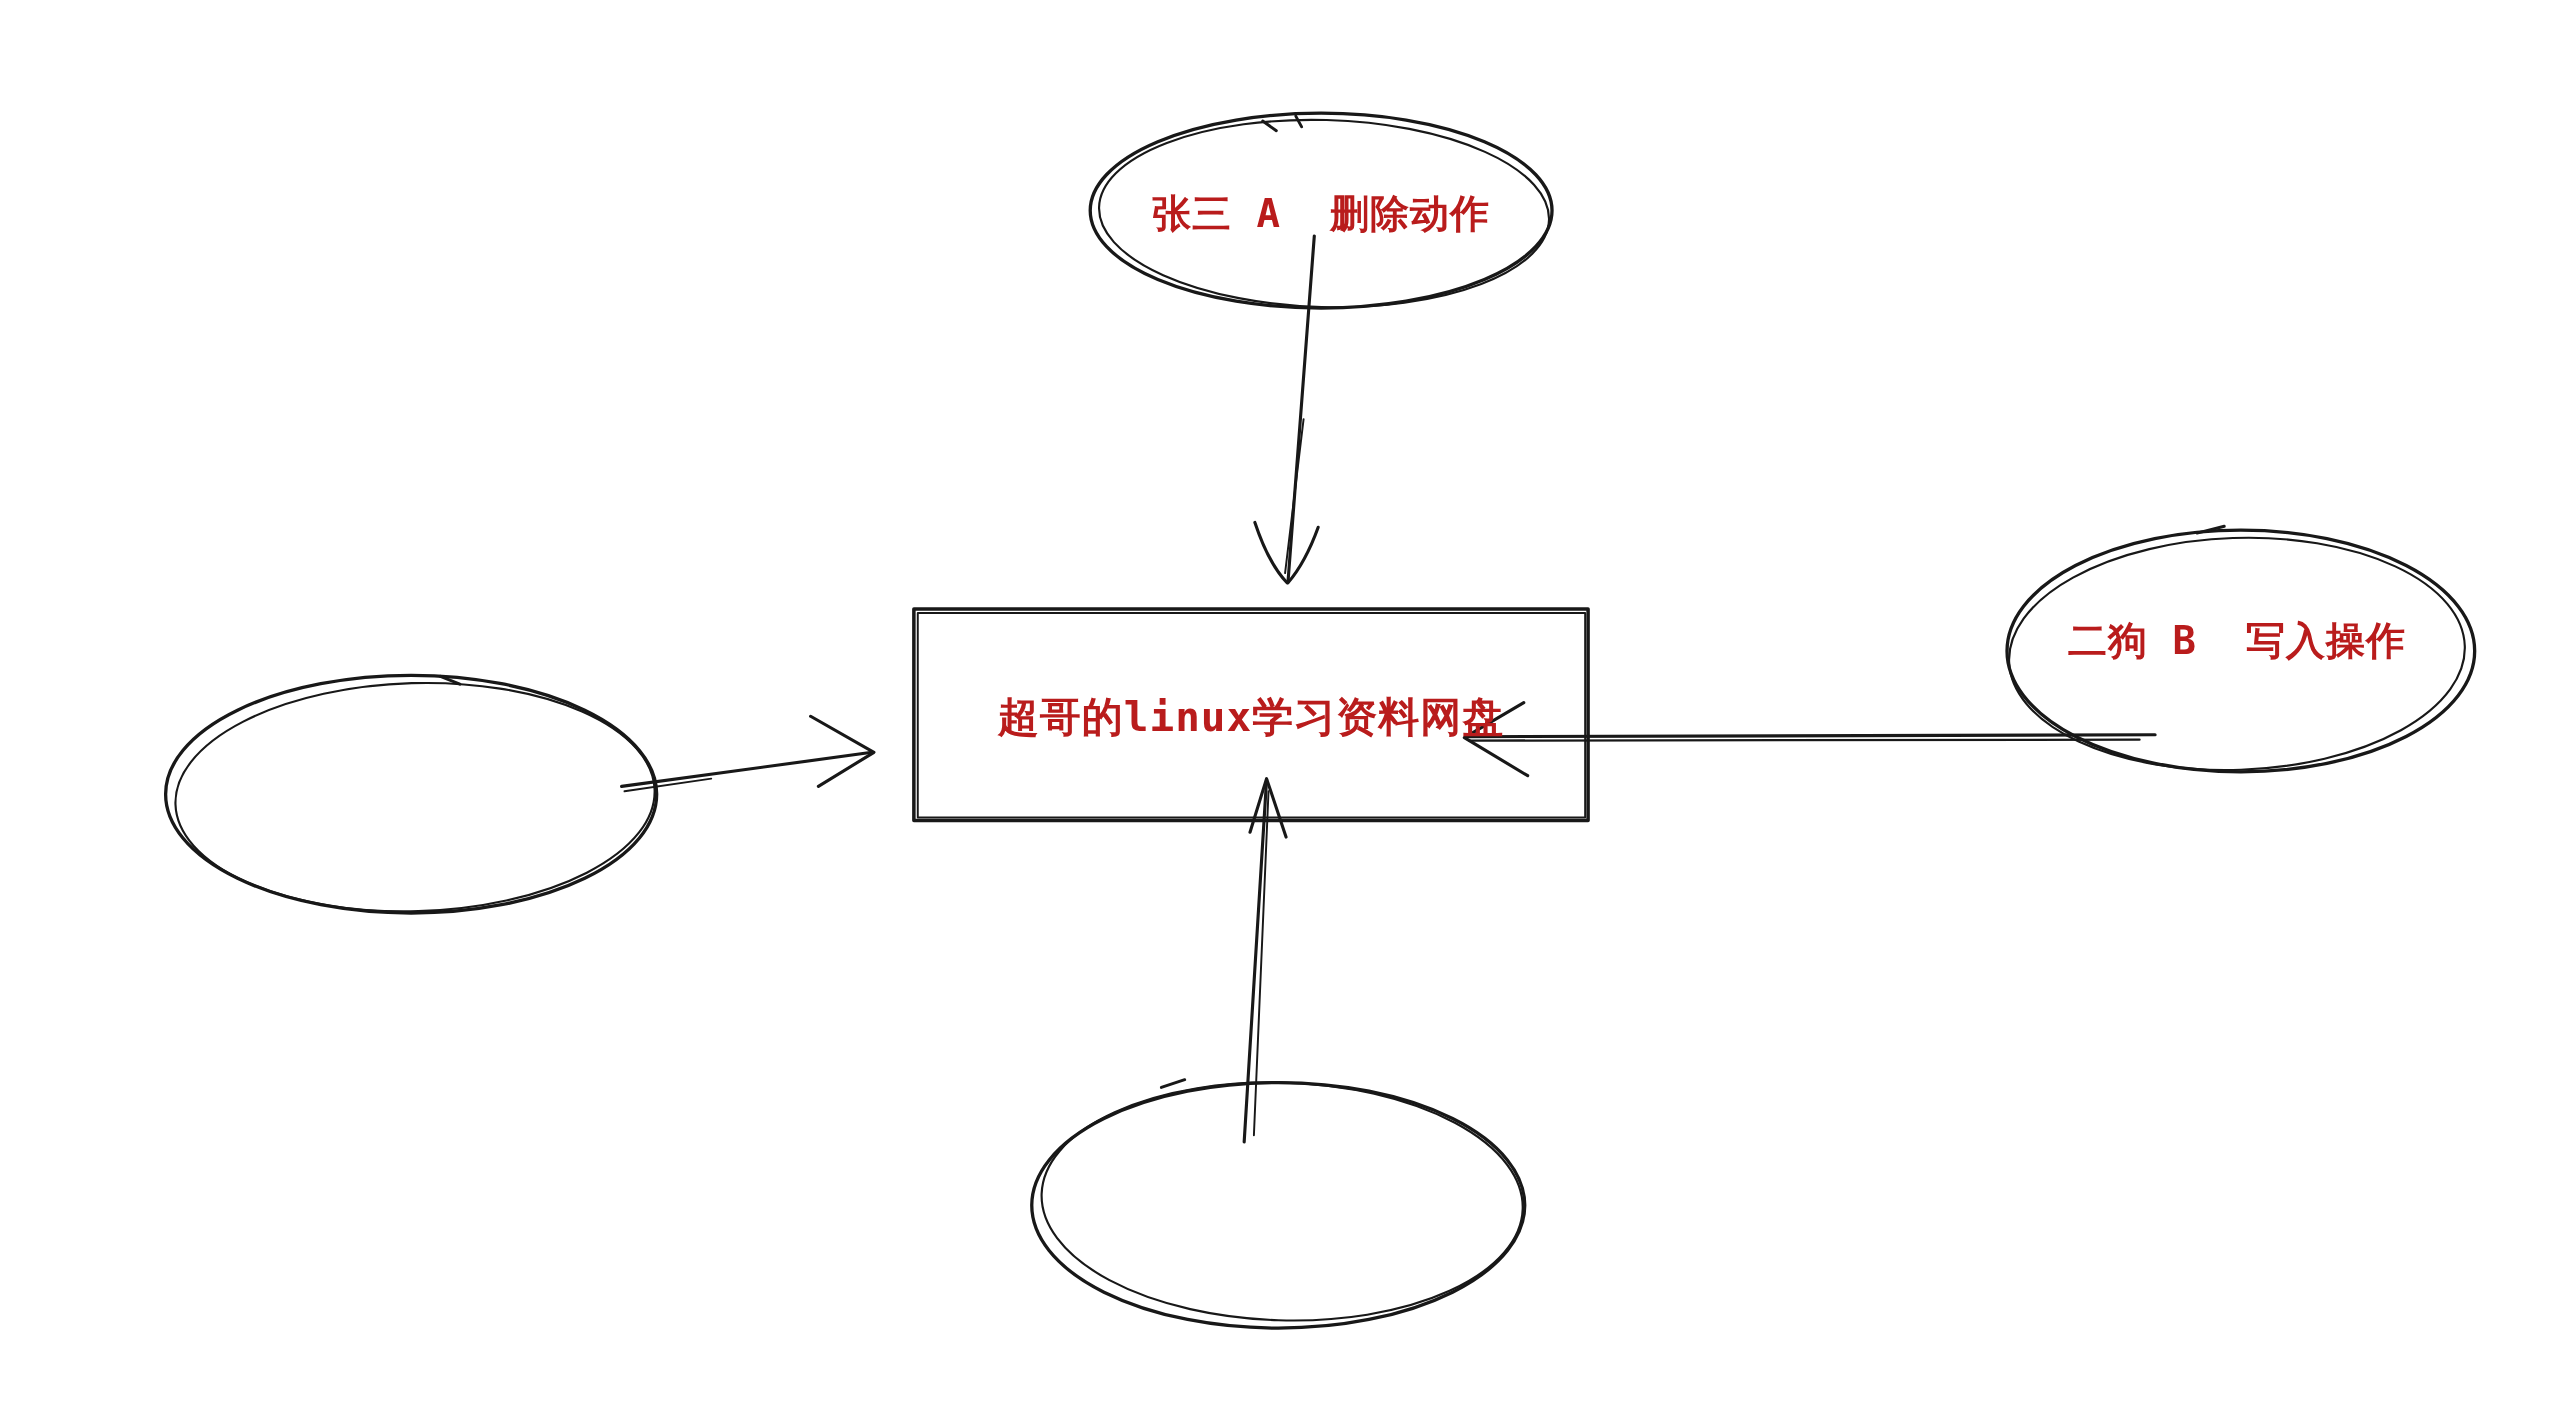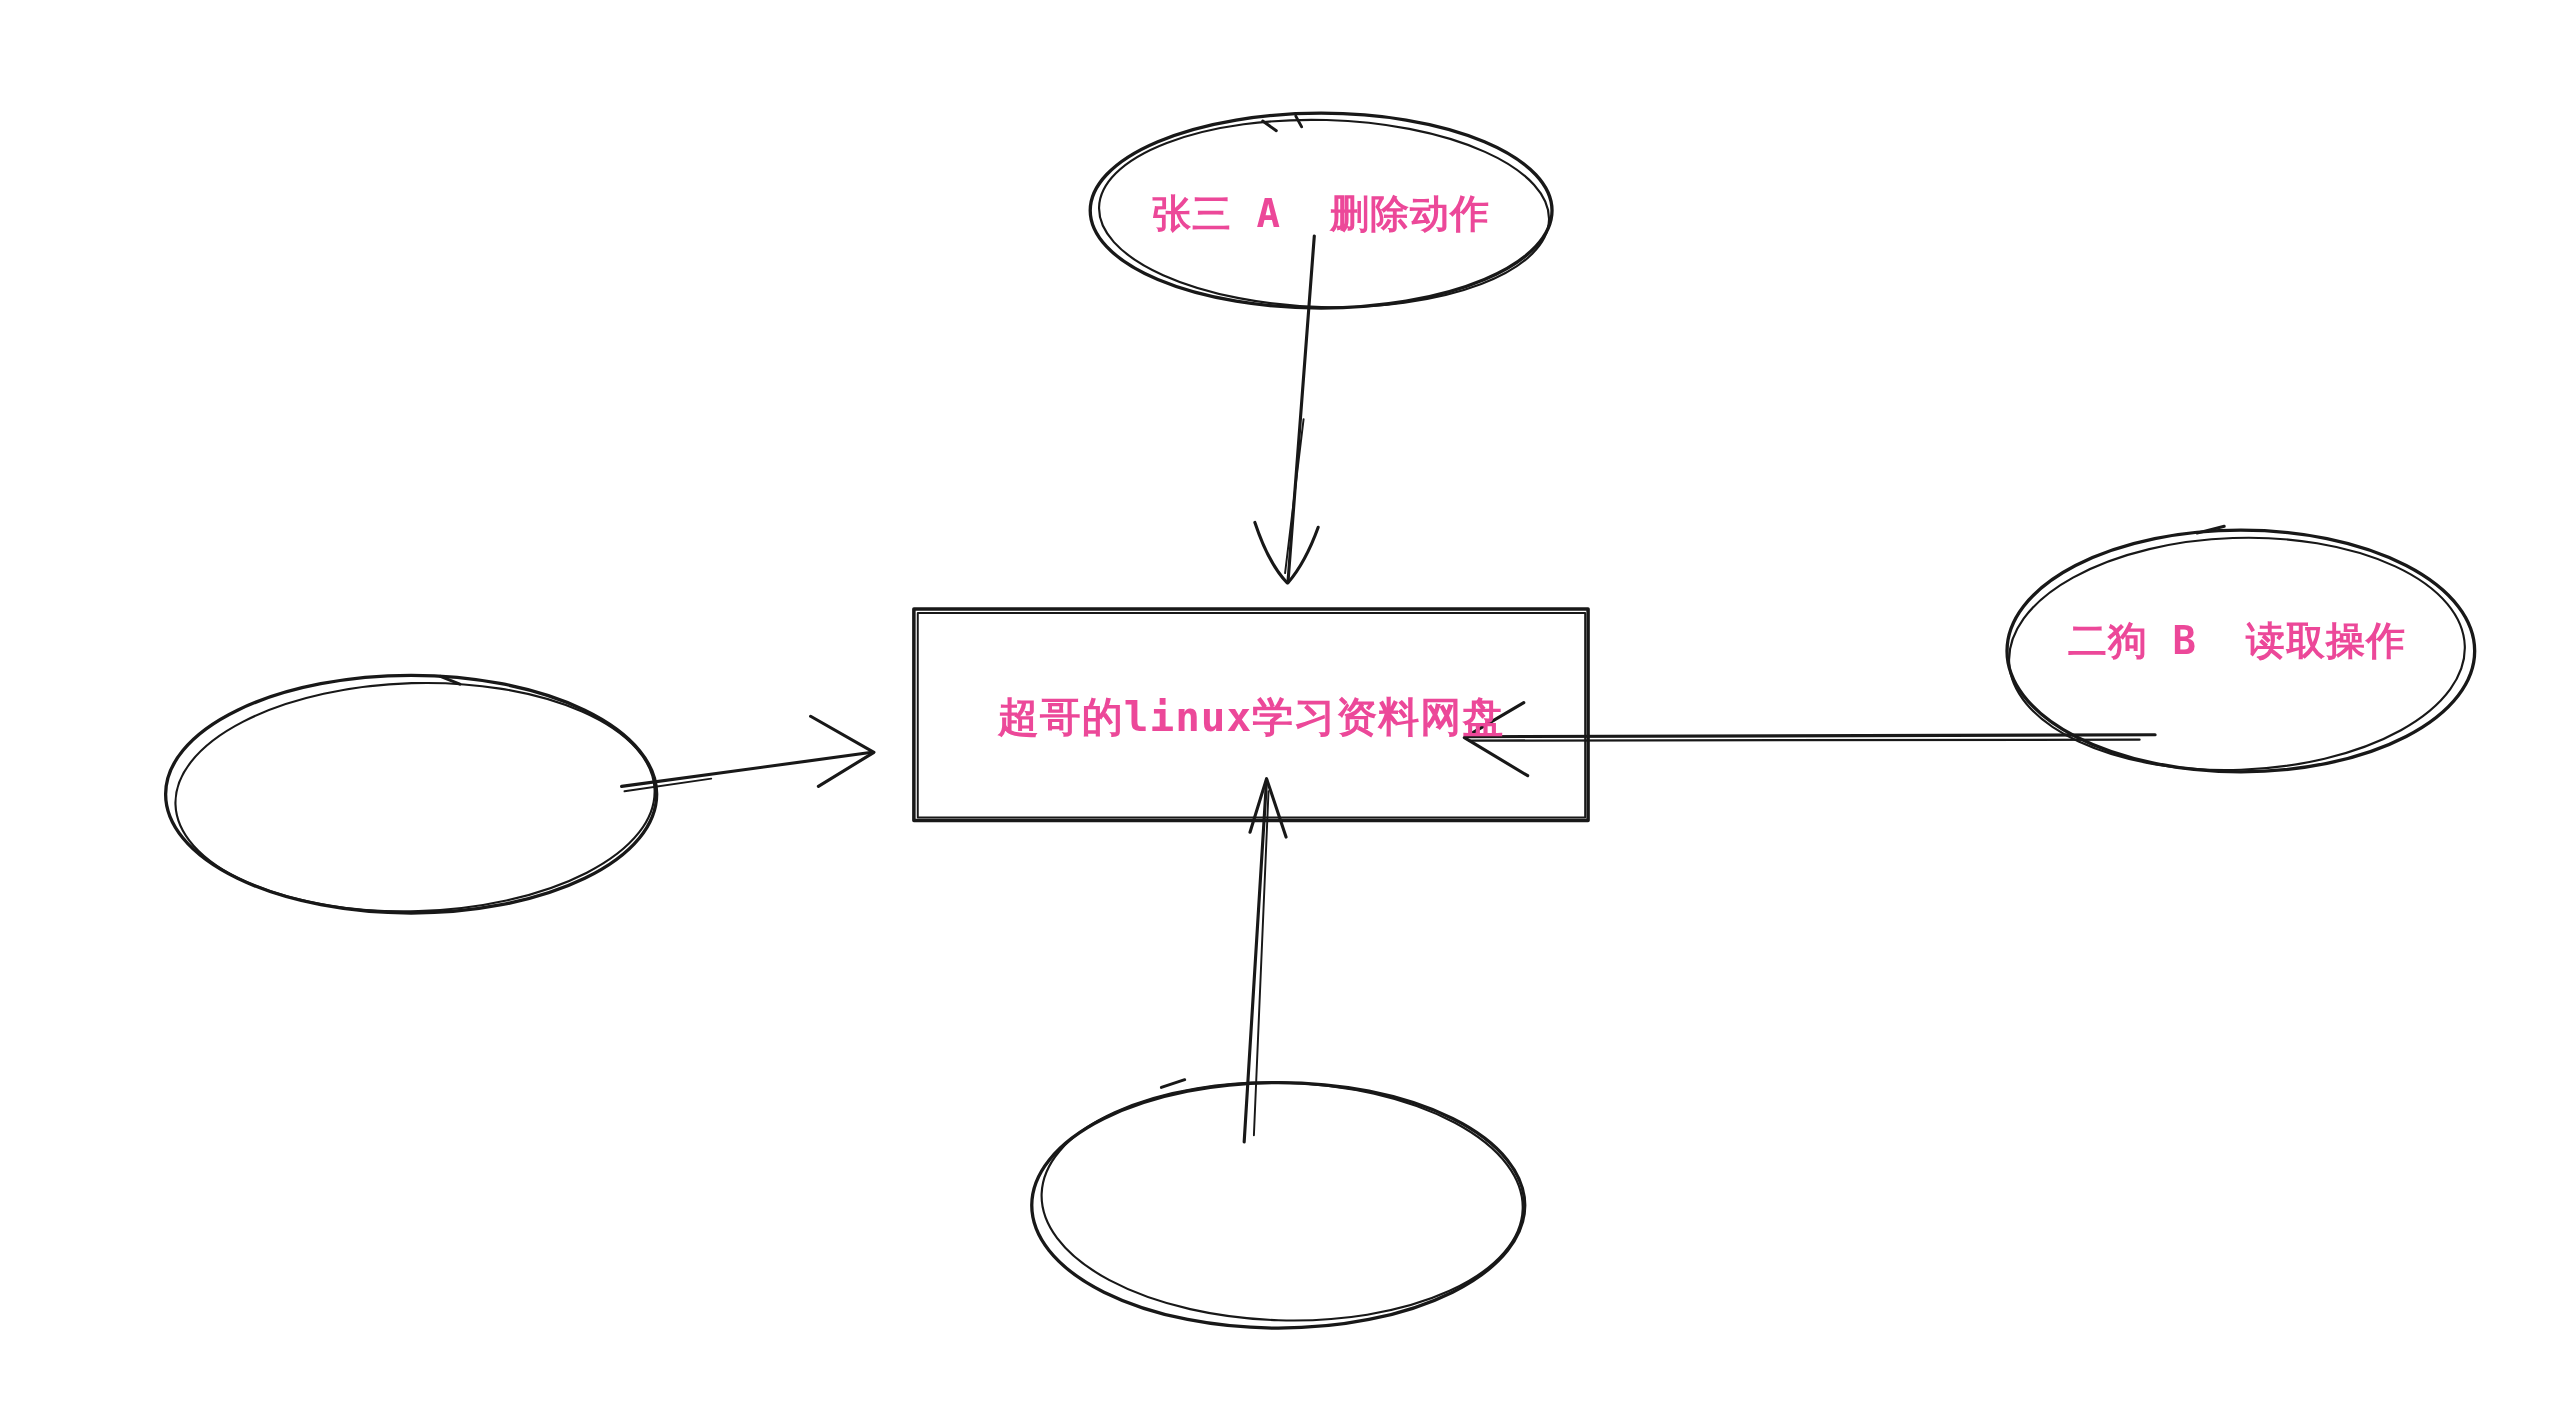--- a/index.html
+++ b/index.html
@@ -18,21 +18,21 @@
   svg.sketch {
     position: absolute;
     left: 0;
     top: 0;
     width: 2576px;
     height: 1415px;
   }
   .node-label {
     position: absolute;
     transform: translate(-50%, -50%);
-    color: #ec4899;
+    color: #b91c1c;
     font-size: 39px;
     font-weight: 700;
     white-space: pre;
     letter-spacing: 1px;
     text-align: left;
   }
   .box-label {
     font-size: 41px;
   }
 </style>
@@ -94,20 +94,20 @@
 
     <g>
       <path d="M 638 807 L 895 772" stroke-width="3.2"></path>
       <path d="M 641 812 L 730 799" stroke-width="2"></path>
       <path d="M 832 735 L 897 772 L 840 807" stroke-width="3.2"></path>
     </g>
   </svg>
 
   <div class="node-label" style="left:1321px; top:214px;">张三 A  删除动作</div>
 
-  <div class="node-label" style="left:2237px; top:641px;">二狗 B  读取操作</div>
+  <div class="node-label" style="left:2237px; top:641px;">二狗 B  写入操作</div>
 
 
 
   <div class="node-label box-label" style="left:1251px; top:717px;">超哥的linux学习资料网盘</div>
 
 </div>
 
 
 </body></html>

